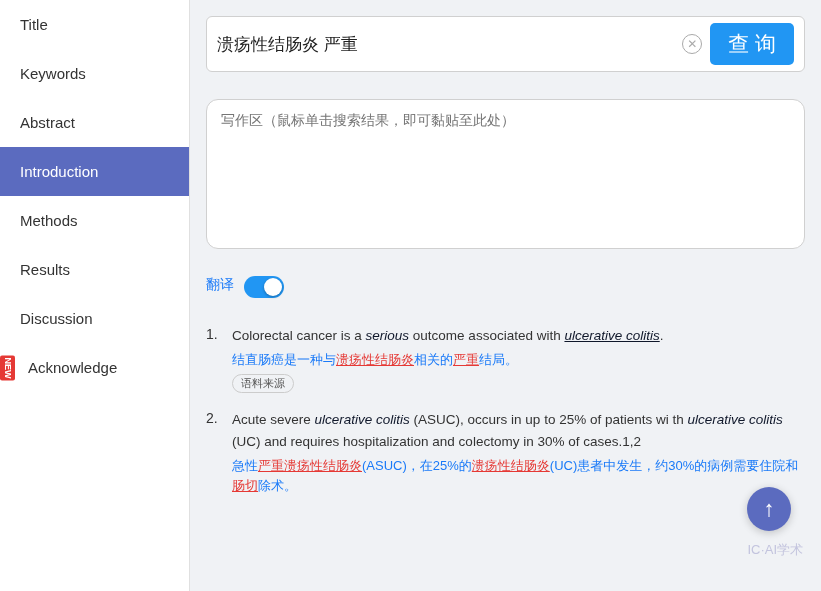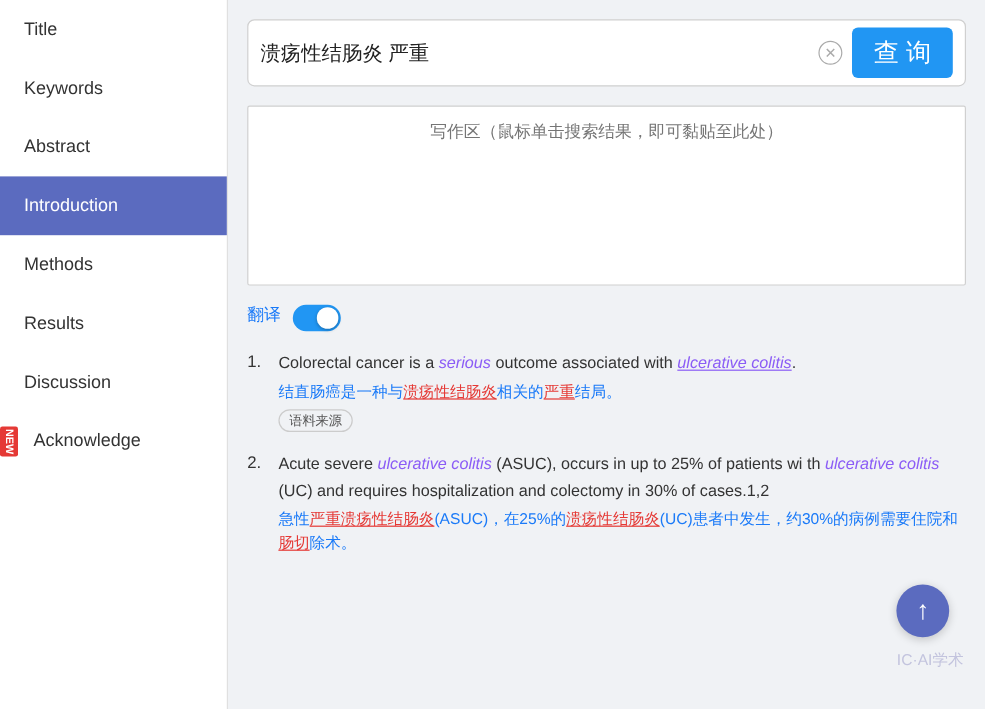--- a/index.html
+++ b/index.html
@@ -44,21 +44,21 @@
     }
 
     
     .main {
       flex: 1;
       background: #f0f2f5;
       padding: 16px 16px 10px 16px;
       overflow-y: auto;
       display: flex;
       flex-direction: column;
-      gap: 16px;
+      gap: 27px;
     }
 
     
     .search-bar {
       display: flex;
       align-items: center;
       background: #fff;
       border: 1.5px solid #d0d0d0;
       border-radius: 6px;
       padding: 6px 10px;
@@ -92,29 +92,28 @@
       font-size: 21px;
       cursor: pointer;
       font-family: inherit;
       white-space: nowrap;
     }
 
     
     .writing-area {
       background: #fff;
       border: 1.5px solid #d0d0d0;
-      border-radius: 2px;
+      border-radius: 12px;
       min-height: 150px;
       padding: 12px 14px;
       color: #aaa;
       font-size: 14px;
       resize: none;
       width: 100%;
       font-family: inherit;
-      text-align: center;
     }
 
     
     .translate-row {
       display: flex;
       gap: 10px;
     }
     .translate-label {
       color: #1a7af8;
       font-size: 14px;
@@ -171,21 +170,21 @@
       border: 1px solid #ccc;
       border-radius: 10px;
       padding: 1px 8px;
       font-size: 11px;
       color: #555;
       margin-top: 4px;
       cursor: pointer;
     }
 
     
-    .red-italic { color: #8b5cf6; font-style: italic; }
+    .red-italic { color: #0f172a; font-style: italic; }
 
     
     .scroll-top {
       position: fixed;
       right: 30px;
       bottom: 60px;
       width: 44px; height: 44px;
       background: #5b6bbf;
       border-radius: 50%;
       display: flex; align-items: center; justify-content: center;

